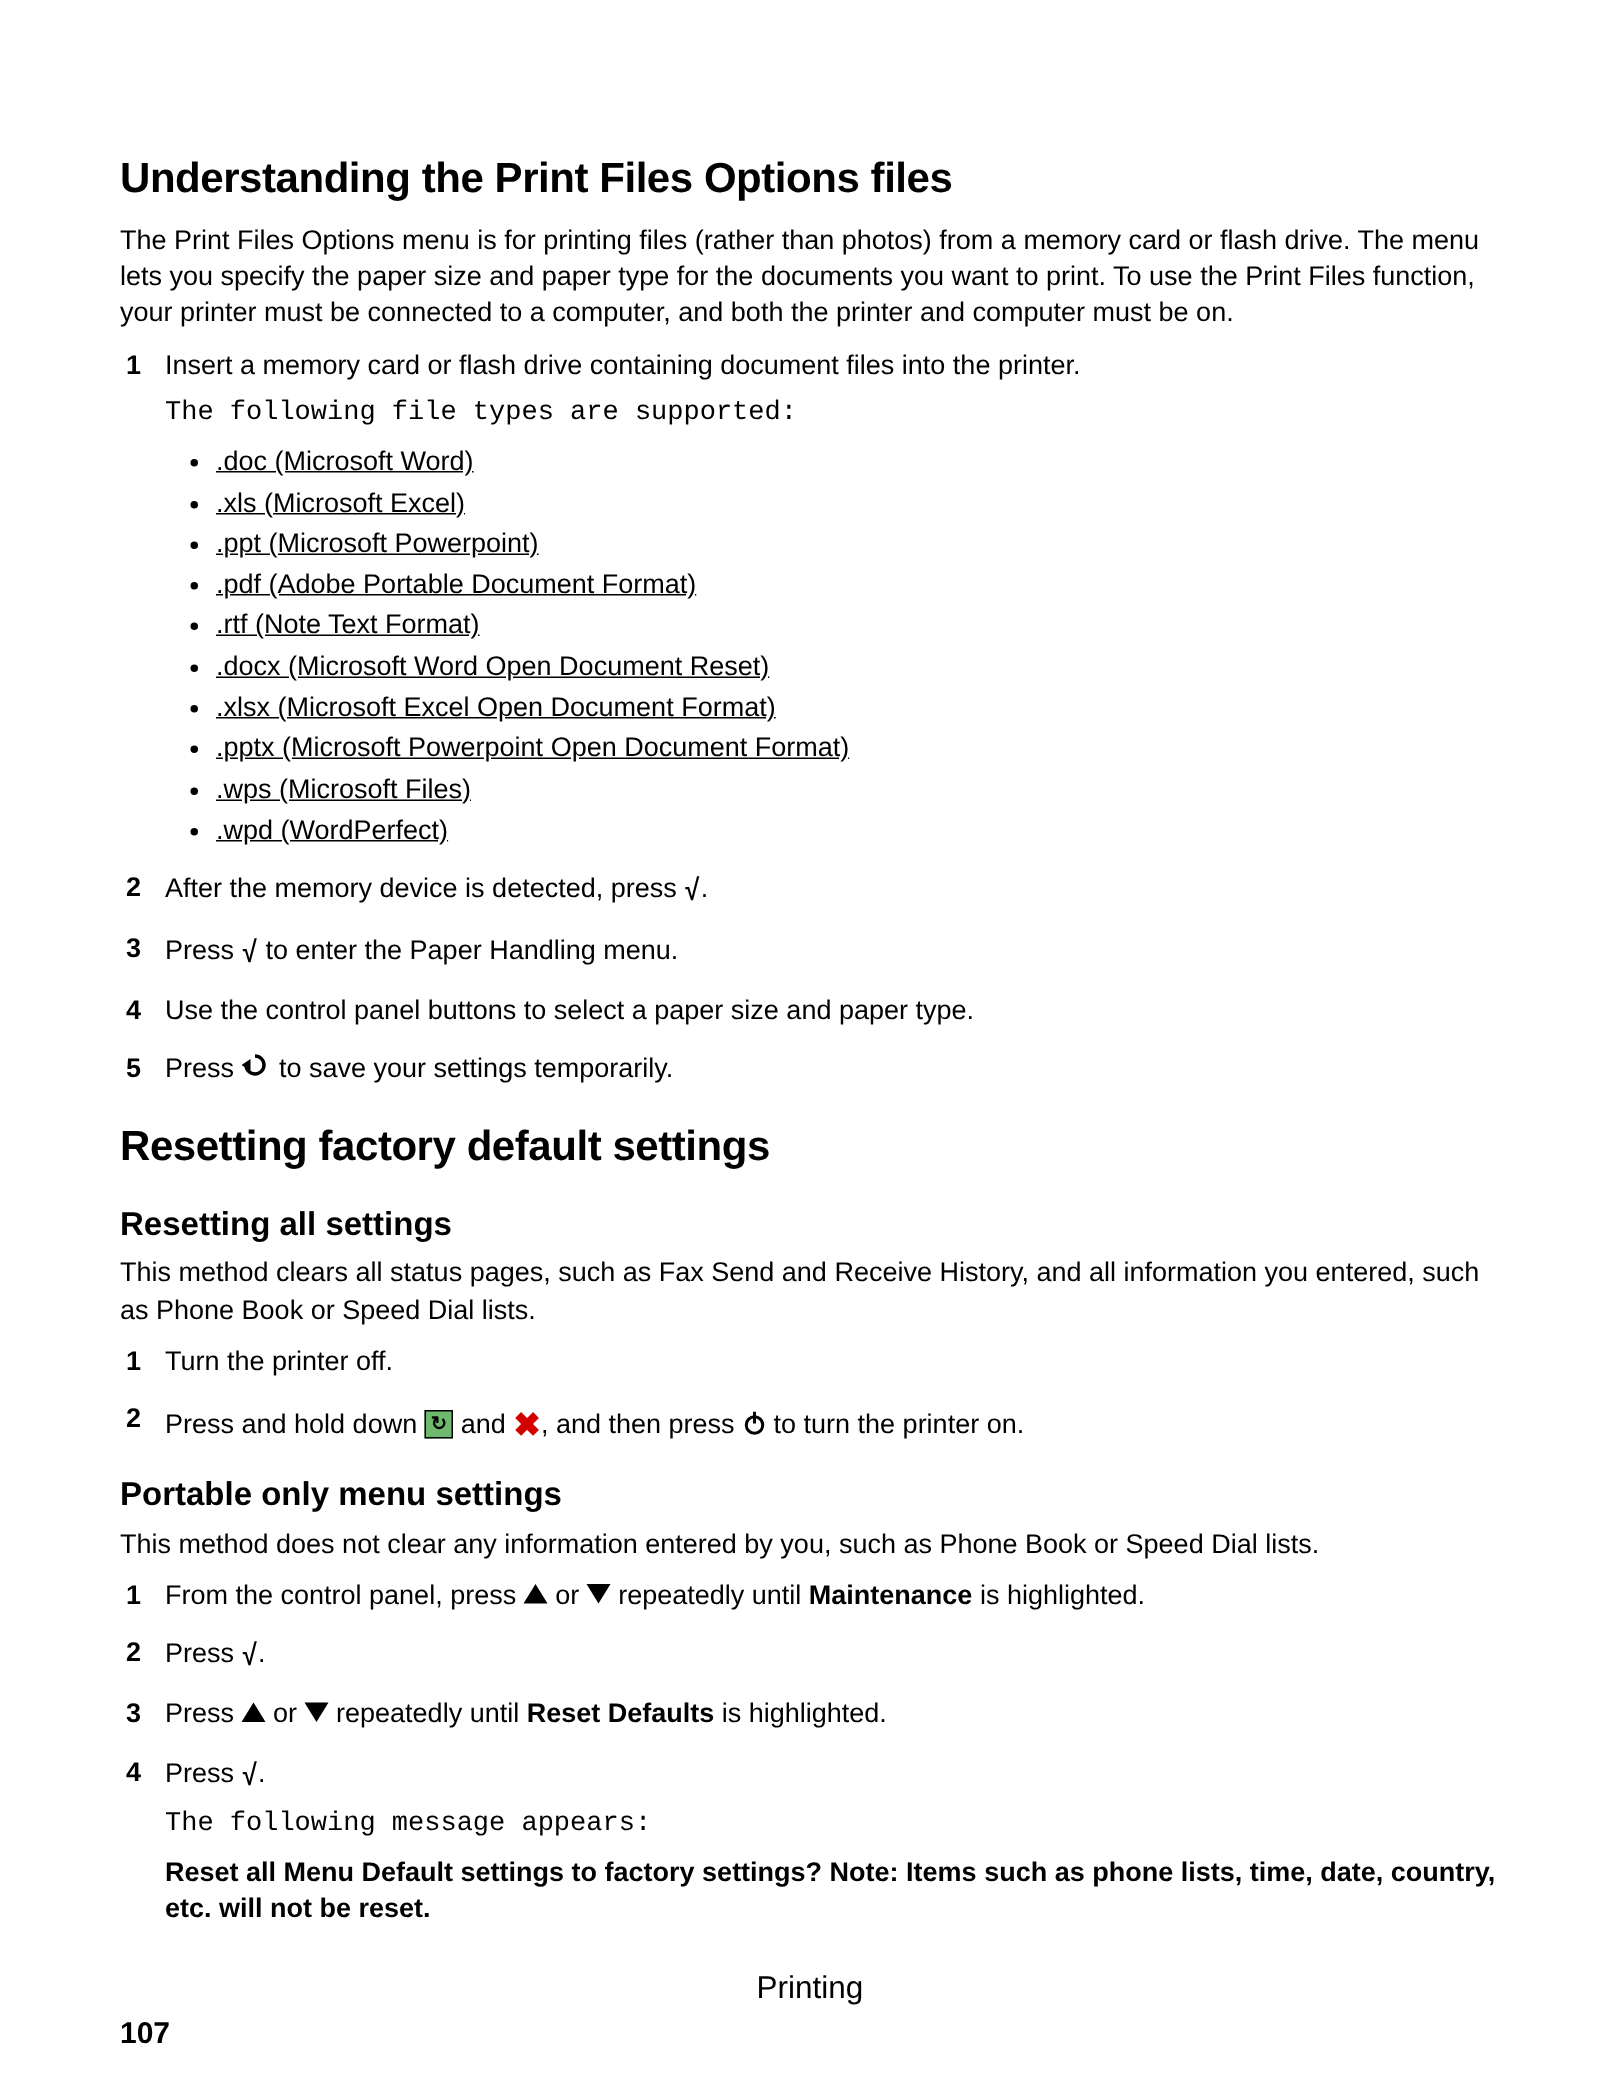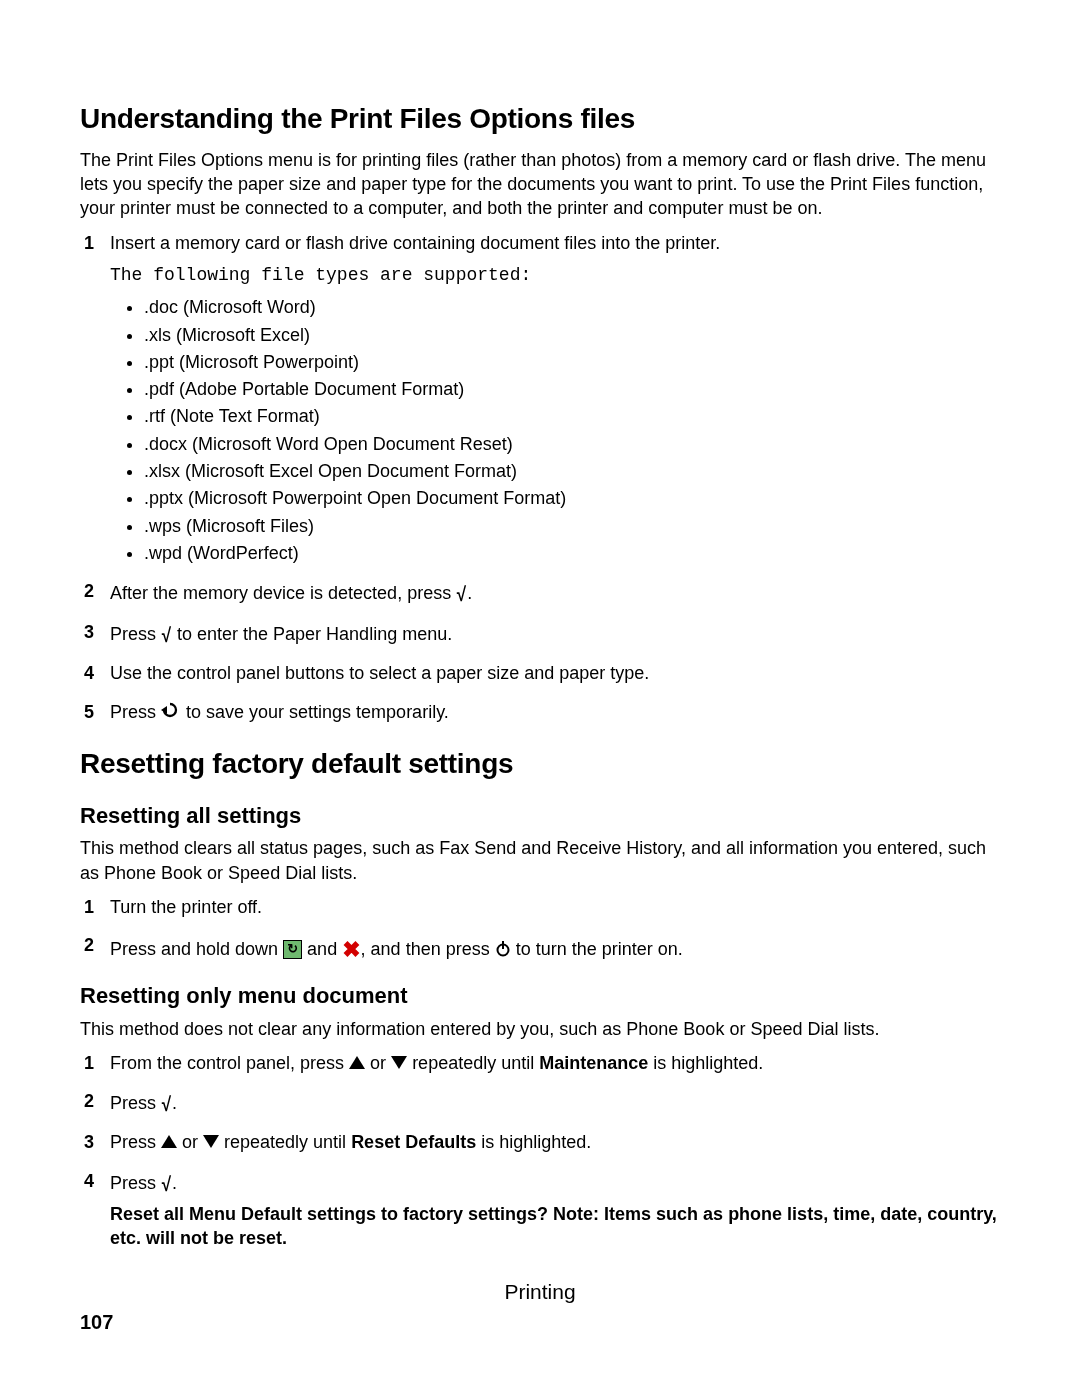--- a/index.html
+++ b/index.html
@@ -42,20 +42,21 @@
     position: absolute;
     left: 0;
     top: 0;
     font-weight: 700;
   }
   .sub { margin: 8px 0 8px 0; font-family: Liberation Mono, monospace; }
   ul.bullets {
     list-style: disc;
     padding-left: 34px;
     margin: 6px 0 10px 0;
+    text-decoration: underline;
   }
   ul.bullets li { margin: 3px 0; }
   .mono { font-family: Liberation Sans, sans-serif; font-weight: 700; }
   .footer-label {
     text-align: center;
     margin-top: 28px;
     font-size: 21px;
   }
   .footer-page {
     text-align: left;
@@ -167,32 +168,33 @@
 <ol class="steps">
   <li><span>Turn the printer off.</span></li>
   <li>
     <span>Press and hold down </span><span class="box-btn"></span><span> and </span><span class="xmark">✖</span><span>, and then press </span><span class="power"><svg width="16" height="16" viewBox="0 0 16 16">
           <circle cx="8" cy="9" r="5.5" fill="none" stroke="#000" stroke-width="2"></circle>
           <rect x="7" y="0" width="2" height="8" fill="#000"></rect>
         </svg></span><span> to turn the printer on.</span>
   </li>
 </ol>
 
-<h2>Resetting only menu document</h2>
+<h2>Portable only menu settings</h2>
 <p>This method does not clear any information entered by you, such as Phone Book or Speed Dial lists.</p>
 <ol class="steps">
   <li>
     <span>From the control panel, press </span><span class="tri-up"></span><span> or </span><span class="tri-down"></span><span> repeatedly until </span><span class="mono">Maintenance</span><span> is highlighted.</span>
   </li>
   <li>
     <span>Press </span><span class="check">√</span><span>.</span>
   </li>
   <li>
     <span>Press </span><span class="tri-up"></span><span> or </span><span class="tri-down"></span><span> repeatedly until </span><span class="mono">Reset Defaults</span><span> is highlighted.</span>
   </li>
   <li>
     <span>Press </span><span class="check">√</span><span>.</span>
+    <p class="sub">The following message appears:</p>
     <p class="mono">Reset all Menu Default settings to factory settings? Note: Items such as phone lists, time, date, country, etc. will not be reset.</p>
   </li>
 </ol>
 
 <div class="footer-label">Printing</div>
 <div class="footer-page">107</div>
 
 </body></html>

